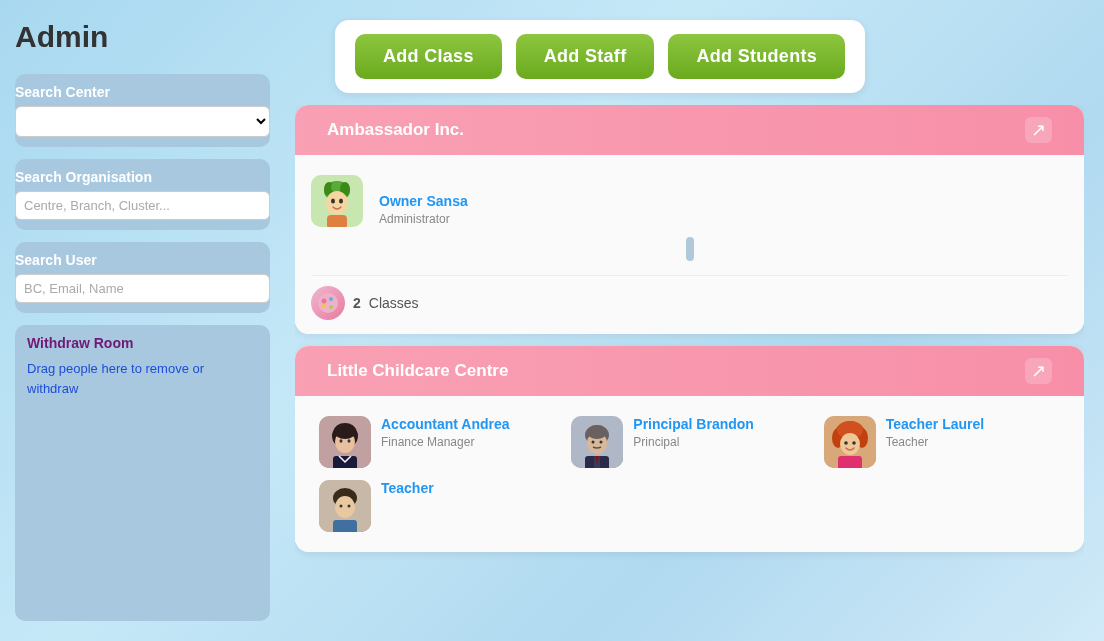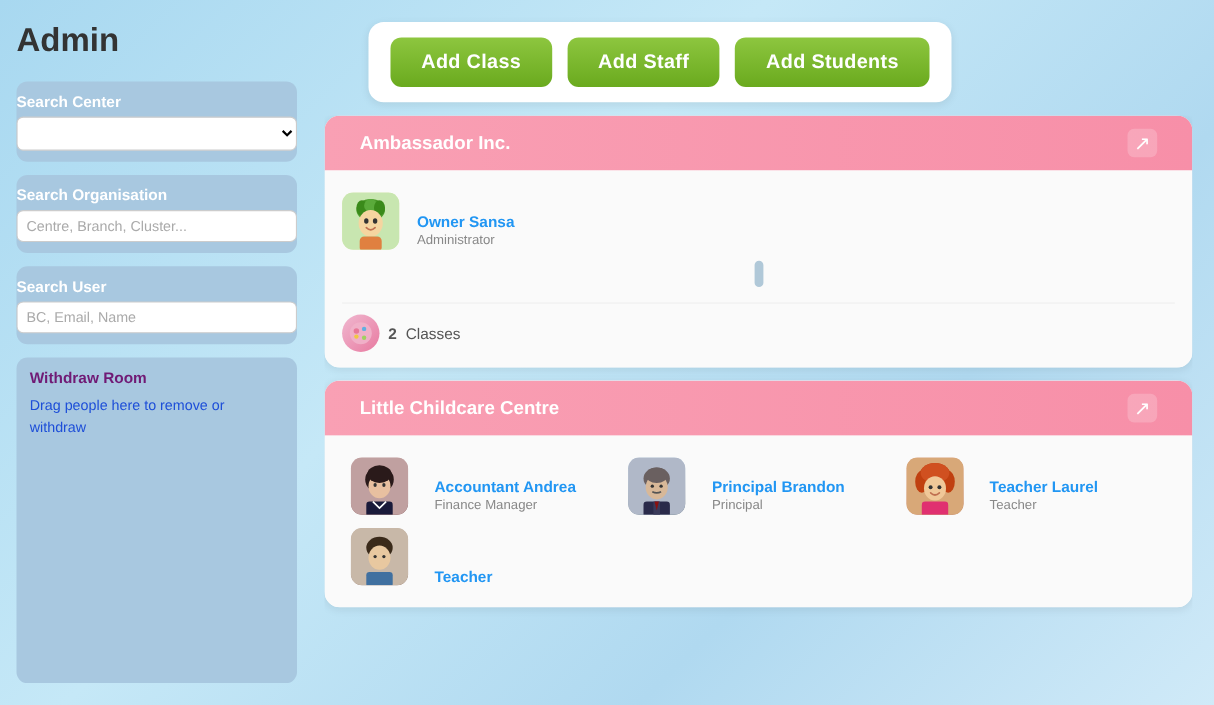--- a/index.html
+++ b/index.html
@@ -215,22 +215,22 @@
     }
 
     
     .multi-member-row {
       display: flex;
       gap: 0;
     }
 
     .member-cell {
       display: flex;
-      align-items: flex-end;
-      gap: 24px;
+      align-items: flex-start;
+      gap: 10px;
       flex: 1;
       padding: 6px 8px;
     }
 
     .scrollbar-indicator {
       display: flex;
       justify-content: center;
       padding: 4px 0;
     }
 

